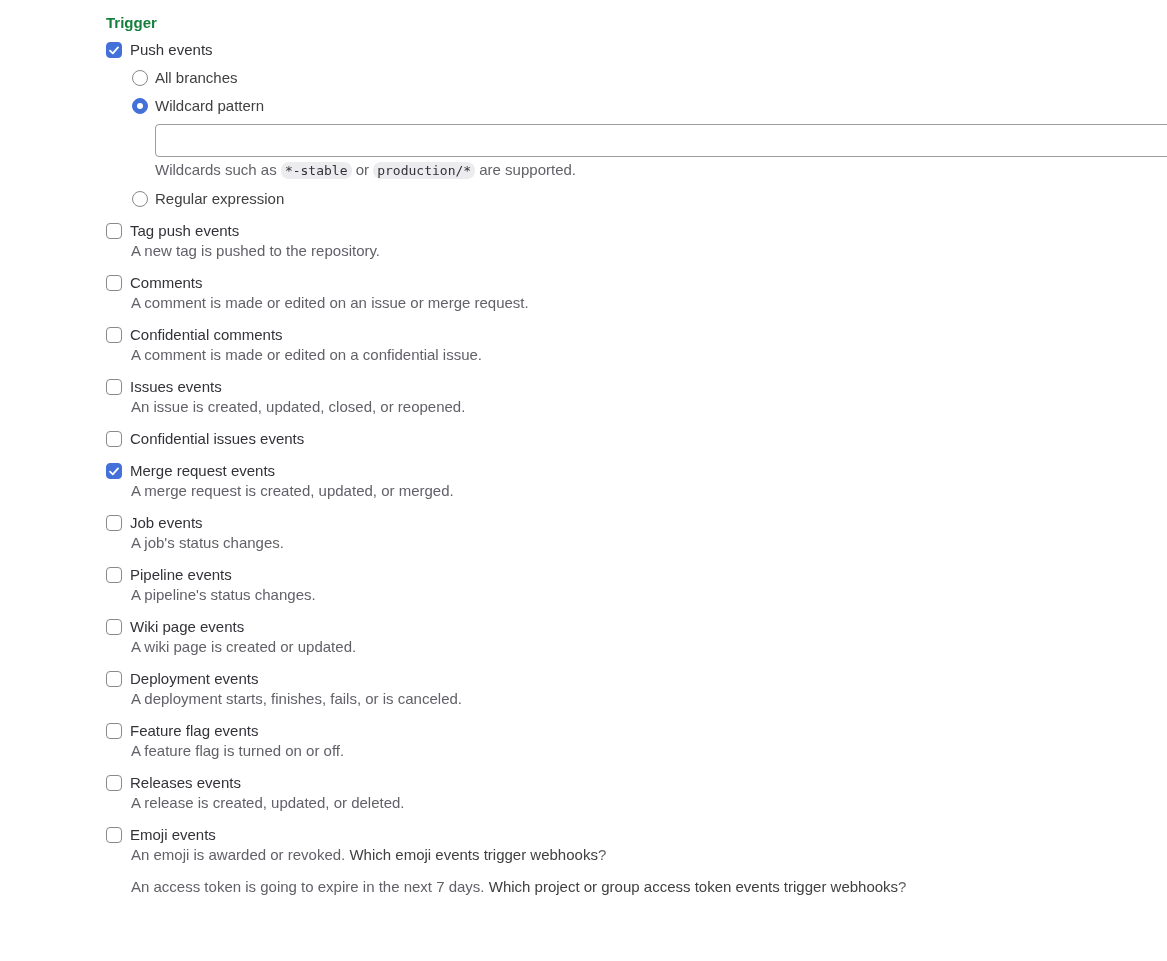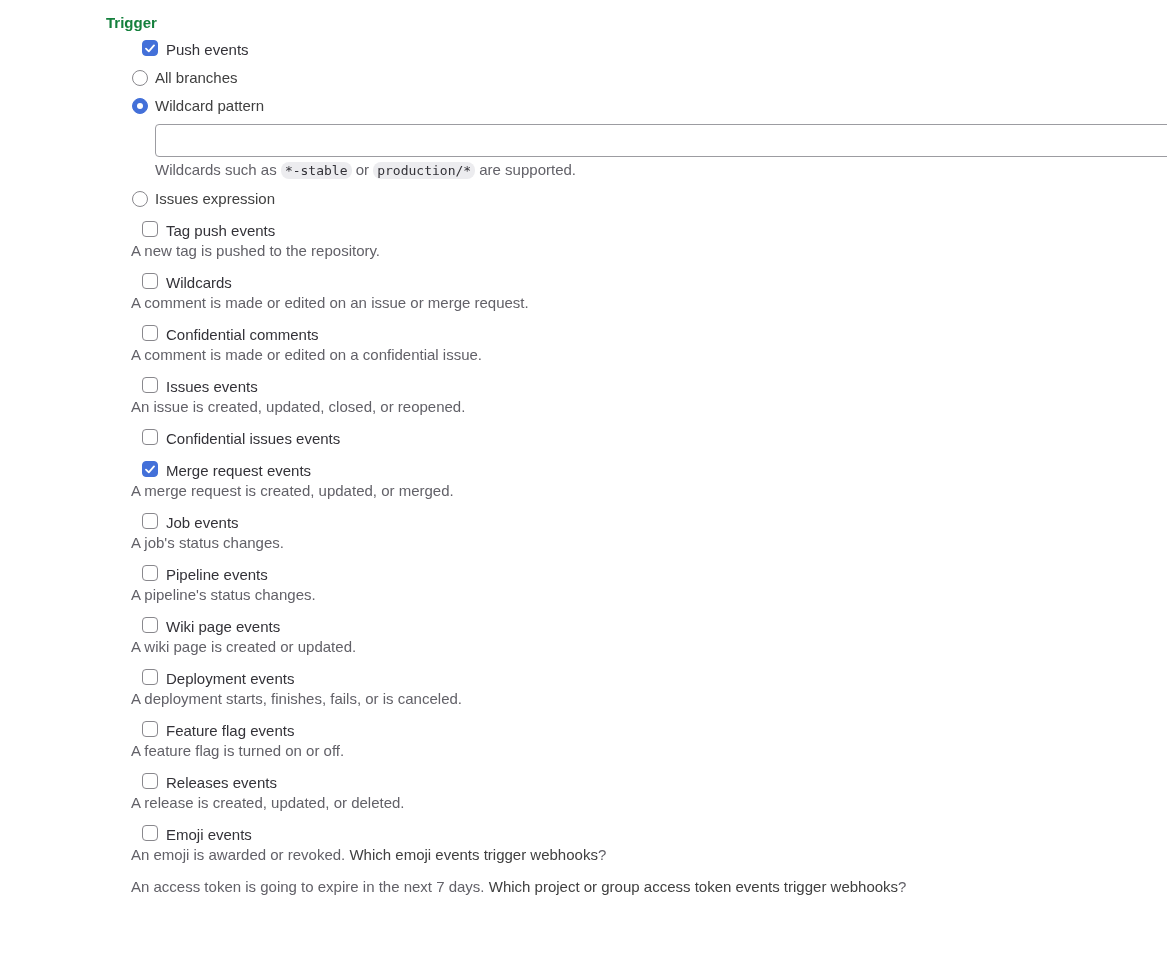--- a/index.html
+++ b/index.html
@@ -18,22 +18,22 @@
   }
   .section-title {
     font-weight: 700;
     line-height: 18px;
     margin: 0 0 8px 0;
     color: #15803d;
   }
   .event-item { margin-bottom: 12px; }
   .check-row {
     display: flex;
+    align-items: center;
     min-height: 20px;
-    margin-left: 36px;
   }
   .checkbox {
     flex: 0 0 auto;
     width: 16px; height: 16px;
     border: 1px solid #89888d;
     border-radius: 4px;
     background: #ffffff;
     margin-right: 8px;
     display: inline-flex;
     align-items: center;
@@ -150,21 +150,21 @@
       </div>
 
       <input class="pattern-input" type="text" value="" style="">
 
       <div class="help-text">
         <span>Wildcards such as </span><code>*-stable</code><span> or </span><code>production/*</code><span> are supported.</span>
       </div>
 
       <div class="radio-row">
         <span class="radio"></span>
-        <span class="radio-label">Issues expression</span>
+        <span class="radio-label">Regular expression</span>
       </div>
     </div>
   </div>
 
   <div id="events-container">
   <div class="event-item">
     <div class="check-row">
       <span class="checkbox">
         
       </span>
@@ -174,21 +174,21 @@
       <span>A new tag is pushed to the repository.</span>
       
     </div>
   </div>
 
   <div class="event-item">
     <div class="check-row">
       <span class="checkbox">
         
       </span>
-      <span class="check-label">Wildcards</span>
+      <span class="check-label">Comments</span>
     </div>
     <div class="event-desc">
       <span>A comment is made or edited on an issue or merge request.</span>
       
     </div>
   </div>
 
   <div class="event-item">
     <div class="check-row">
       <span class="checkbox">

